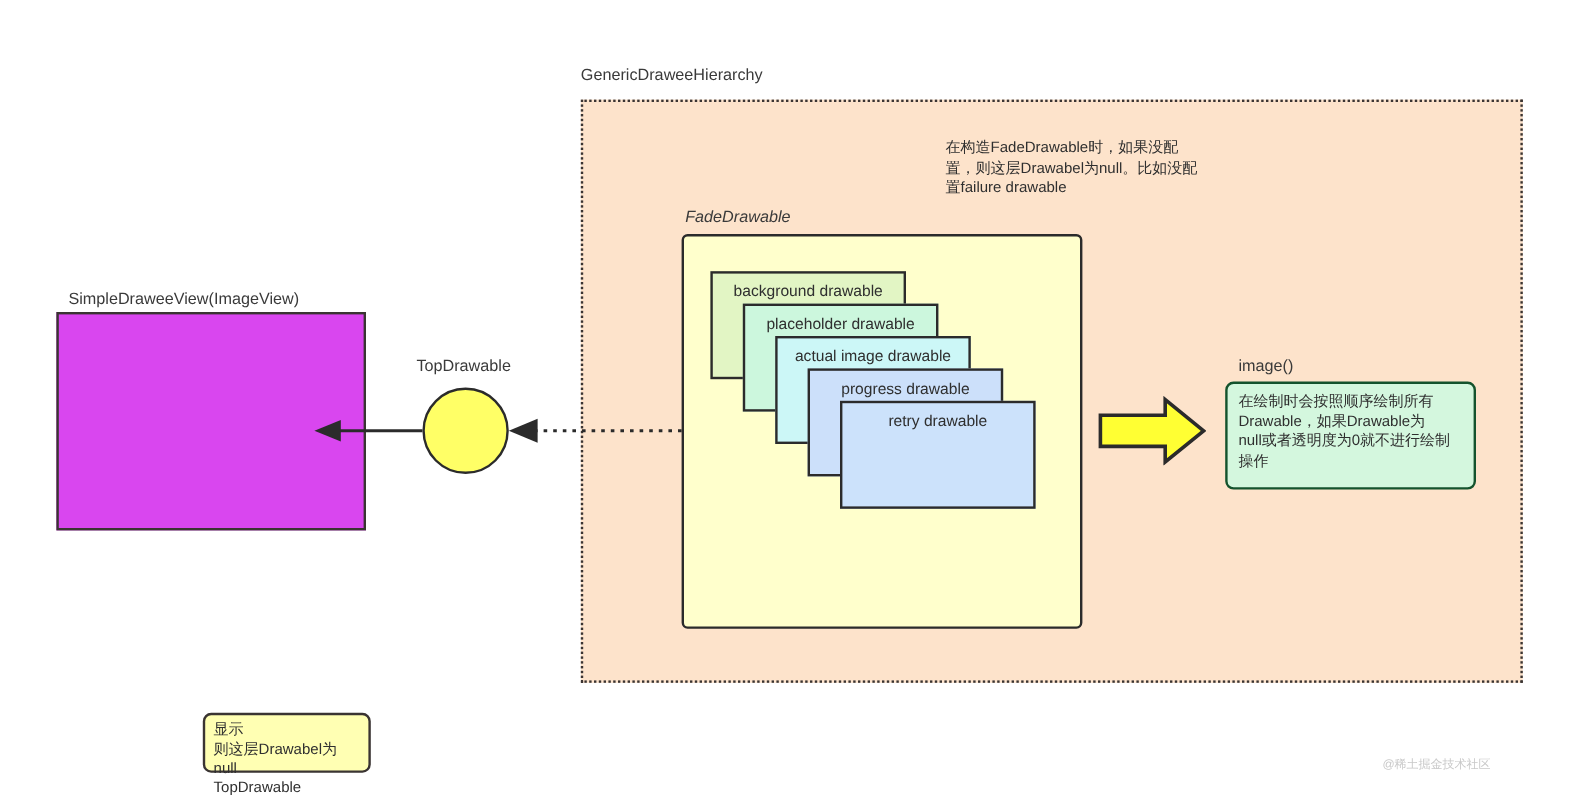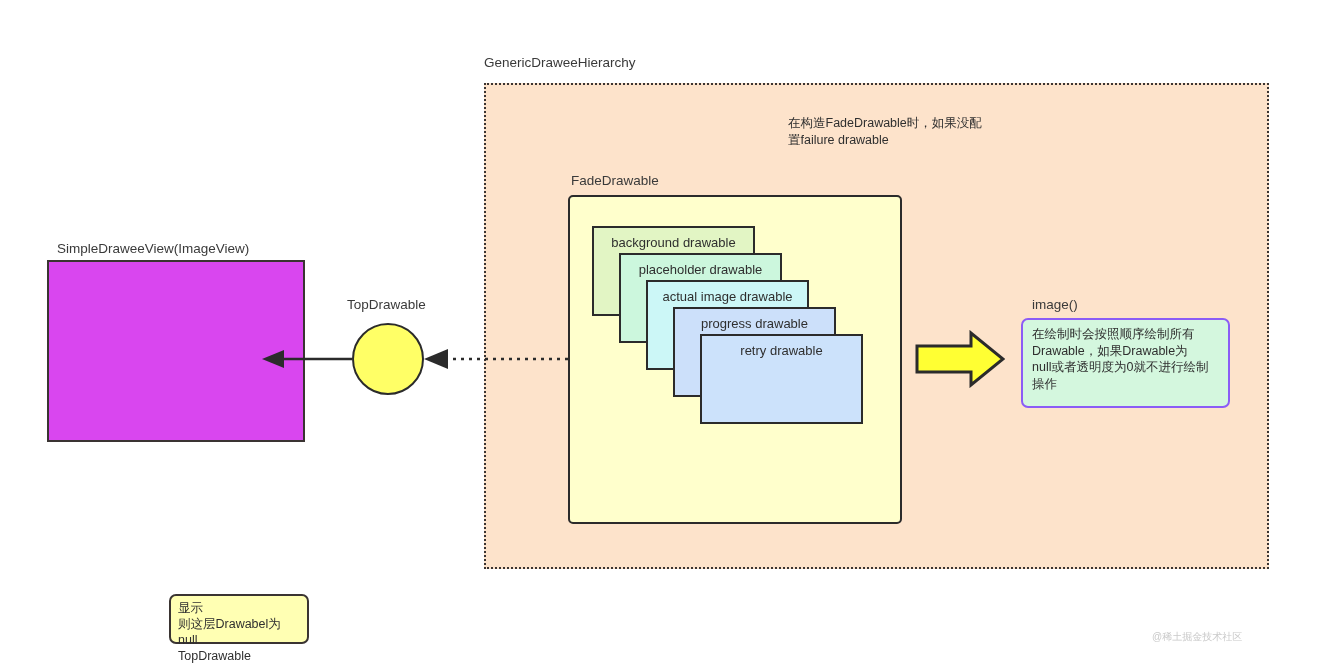--- a/index.html
+++ b/index.html
@@ -78,21 +78,21 @@
   #hierarchy-note {
     position: absolute;
     left: 788px; top: 115px;
     font-size: 12.5px;
     line-height: 1.33;
     color: #2f2f2f;
     width: 240px;
   }
 
   
-  #fade-drawable-label { left: 571px; top: 173px; }
+  #fade-drawable-label { left: 571px; top: 173px; font-style: italic; }
 
   #fade-drawable-box {
     position: absolute;
     left: 568px; top: 195px;
     width: 334px; height: 329px;
     background: #ffffcc;
     border: 2px solid #2b2b2b;
     border-radius: 5px;
     box-sizing: border-box;
   }
@@ -116,21 +116,21 @@
   }
 
   
   #draw-label { left: 1032px; top: 297px; }
 
   #draw-box {
     position: absolute;
     left: 1021px; top: 318px;
     width: 209px; height: 90px;
     background: #d4f7de;
-    border: 2px solid #8b5cf6;
+    border: 2px solid #14532d;
     border-radius: 7px;
     box-sizing: border-box;
     padding: 6px 9px;
     font-size: 12.5px;
     line-height: 1.32;
     color: #2f2f2f;
   }
 
   
   #connectors {
@@ -163,20 +163,21 @@
 </div>
 
 <div class="lbl" id="top-drawable-label">TopDrawable</div>
 <div id="top-drawable-circle" style="background: rgb(255, 255, 102);"></div>
 
 <div class="lbl" id="hierarchy-label">GenericDraweeHierarchy</div>
 <div id="hierarchy-box" style="background: rgb(253, 227, 203);"></div>
 
 <div id="hierarchy-note">
   <div>在构造FadeDrawable时，如果没配</div>
+  <div>置，则这层Drawabel为null。比如没配</div>
   <div>置failure drawable</div>
 </div>
 
 <div class="lbl" id="fade-drawable-label">FadeDrawable</div>
 <div id="fade-drawable-box" style="background: rgb(255, 255, 204);">
     <div class="layer" style="left: 22px; top: 29px; width: 163px; height: 90px; background: rgb(226, 245, 196); z-index: 10;"><span>background drawable</span></div>
     <div class="layer" style="left: 49px; top: 56px; width: 163px; height: 90px; background: rgb(204, 247, 221); z-index: 11;"><span>placeholder drawable</span></div>
     <div class="layer" style="left: 76px; top: 83px; width: 163px; height: 90px; background: rgb(204, 247, 247); z-index: 12;"><span>actual image drawable</span></div>
     <div class="layer" style="left: 103px; top: 110px; width: 163px; height: 90px; background: rgb(204, 224, 250); z-index: 13;"><span>progress drawable</span></div>
     <div class="layer" style="left: 130px; top: 137px; width: 163px; height: 90px; background: rgb(204, 226, 251); z-index: 14;"><span>retry drawable</span></div>

